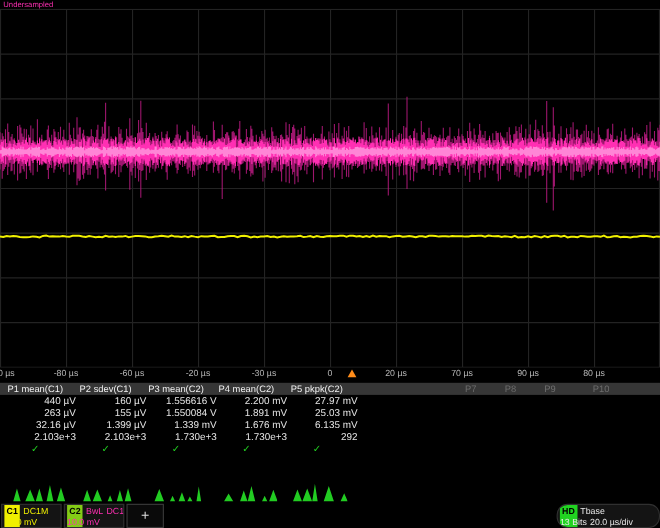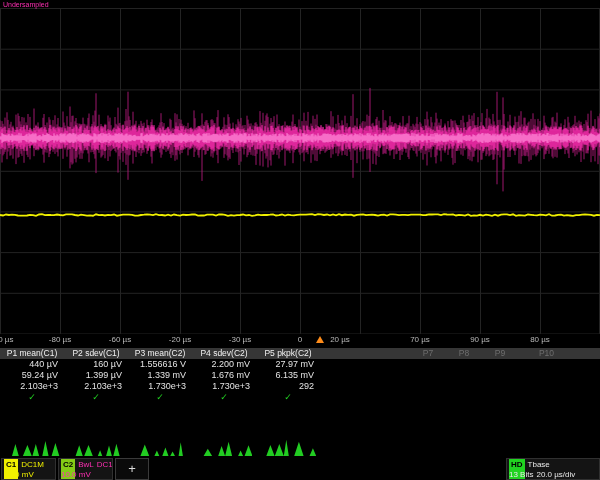--- a/index.html
+++ b/index.html
@@ -15,21 +15,21 @@
   .trigger-marker {
     position: absolute; top: 336px; left: 316px; width: 0; height: 0;
     border-left: 4px solid transparent; border-right: 4px solid transparent;
     border-bottom: 7px solid #ff8c1a;
   }
   .measure-panel { position: absolute; top: 348px; left: 0; width: 600px; }
   .m-header { display: flex; width: 600px; height: 11px; background: #363636; }
   .mcol { flex: 0 0 auto; width: 64px; font-size: 8.5px; line-height: 11px; text-align: center; white-space: nowrap; overflow: hidden; }
   .mh { color: #f2f2f2; }
   .dim { color: #6e6e6e; }
-  .mrow { display: flex; height: 11px; }
+  .mrow { display: flex; height: 11px; margin-left: 11px; }
   .mval { text-align: right; padding-right: 6px; color: #e4e4e4; font-size: 9px; line-height: 11px; }
   .m-checks { display: flex; height: 11px; }
   .chk { font-size: 9px; line-height: 10px; font-weight: bold; }
   .histicons { position: absolute; top: 438px; left: 0; width: 600px; height: 19px; }
   .hicon { position: absolute; top: 0; display: block; }
   .bottom-bar { position: absolute; top: 458px; left: 0; width: 600px; height: 22px; }
   .desc { position: absolute; top: 0; height: 22px; background: #141414; border: 1px solid #303030; overflow: hidden; }
   .desc .row { height: 10px; display: flex; align-items: center; gap: 3px; padding: 0 2px; }
   .badge { font-size: 8px; font-weight: bold; line-height: 9px; padding: 16px 2px; color: #000; border-radius: 1px; }
   .c1b { background: #f0f000; }
@@ -39,21 +39,21 @@
   .c1t { color: #f0f000; }
   .c2t { color: #ff2fb3; }
   .tbt { color: #e8e8e8; }
   .desc.c1 { left: 1px; width: 55px; }
   .desc.c2 { left: 58px; width: 55px; }
   .addbox {
     position: absolute; left: 115px; top: 0; width: 34px; height: 22px;
     border: 1px solid #3a3a3a; background: #0a0a0a; color: #dddddd;
     font-size: 13px; text-align: center; line-height: 20px;
   }
-  .desc.tbase { left: 506px; width: 94px; }
+  .desc.tbase { left: 506px; width: 94px; border-radius: 10px; }
 </style>
 </head>
 <body>
 
 <div class="scope">
 
   <span class="warning">Undersampled</span>
 
   <svg id="wave-svg" width="600" height="326" viewBox="0 0 600 326">
       <path d="M0.5 0V326M60.5 0V326M120.5 0V326M180.5 0V326M240.5 0V326M300.5 0V326M360.5 0V326M420.5 0V326M480.5 0V326M540.5 0V326M599.5 0V326M0 0.5H600M0 41.2H600M0 81.9H600M0 122.6H600M0 163.3H600M0 203.9H600M0 244.6H600M0 285.3H600M0 326.0H600" stroke="#232323" fill="none"></path>
@@ -63,50 +63,57 @@
       <path d="M0 207L3 207.5L6 206.5L9 207.0L12 206.6L15 206.8L18 207.5L21 207.6L24 207.7L27 207.5L30 206.9L33 207.2L36 207.8L39 206.5L42 206.2L45 207.1L48 206.8L51 207.0L54 207.1L57 206.5L60 207.0L63 207.3L66 206.4L69 206.3L72 206.4L75 207.0L78 207.5L81 206.6L84 207.1L87 207.7L90 207.3L93 207.7L96 206.3L99 207.2L102 206.9L105 207.5L108 206.9L111 207.1L114 206.5L117 207.7L120 207.1L123 206.6L126 206.6L129 206.7L132 206.9L135 207.6L138 207.7L141 207.0L144 206.7L147 206.3L150 206.7L153 207.2L156 206.2L159 207.1L162 207.0L165 207.5L168 206.7L171 207.6L174 206.5L177 207.1L180 207.6L183 206.7L186 207.0L189 206.9L192 206.5L195 206.4L198 207.7L201 207.4L204 207.5L207 206.7L210 206.6L213 206.6L216 207.6L219 206.5L222 206.3L225 206.8L228 207.8L231 207.1L234 207.7L237 207.1L240 207.0L243 206.5L246 207.4L249 207.0L252 207.8L255 207.3L258 206.7L261 207.2L264 206.9L267 207.0L270 206.7L273 206.3L276 207.5L279 207.1L282 206.5L285 207.6L288 206.6L291 207.2L294 207.4L297 206.8L300 206.6L303 206.7L306 206.7L309 206.3L312 206.2L315 207.1L318 206.2L321 206.3L324 207.0L327 206.5L330 207.4L333 206.5L336 207.4L339 206.2L342 207.2L345 206.5L348 206.8L351 206.7L354 207.7L357 206.9L360 206.6L363 206.3L366 207.2L369 206.9L372 206.6L375 207.0L378 207.6L381 206.8L384 206.7L387 207.5L390 206.4L393 206.3L396 206.6L399 207.1L402 206.8L405 206.8L408 207.1L411 206.6L414 206.7L417 206.7L420 206.7L423 207.1L426 207.0L429 206.4L432 206.5L435 206.3L438 206.4L441 207.1L444 206.2L447 206.5L450 206.7L453 206.5L456 207.5L459 206.8L462 207.1L465 207.6L468 206.4L471 207.8L474 207.4L477 207.6L480 206.8L483 207.6L486 206.6L489 207.1L492 207.8L495 206.6L498 207.7L501 206.6L504 206.3L507 206.3L510 207.1L513 206.3L516 207.8L519 207.2L522 207.3L525 207.7L528 206.5L531 206.8L534 207.2L537 207.3L540 206.7L543 206.8L546 207.3L549 206.2L552 207.7L555 207.5L558 206.8L561 206.6L564 207.6L567 207.2L570 207.5L573 207.8L576 207.2L579 207.2L582 206.6L585 206.4L588 206.6L591 206.9L594 207.7L597 206.9L600 207.2" stroke="#f0f000" stroke-width="1.8" fill="none"></path>
     </svg>
 
   <div class="time-axis" id="time-axis">
       <span class="tlabel" style="left: 0px;">-100 µs</span>
       <span class="tlabel" style="left: 60px;">-80 µs</span>
       <span class="tlabel" style="left: 120px;">-60 µs</span>
       <span class="tlabel" style="left: 180px;">-20 µs</span>
       <span class="tlabel" style="left: 240px;">-30 µs</span>
       <span class="tlabel" style="left: 300px;">0</span>
-      <span class="tlabel" style="left: 340px; text-align: right;">20 µs</span>
+      <span class="tlabel" style="left: 360px; text-align: right;">20 µs</span>
       <span class="tlabel" style="left: 420px;">70 µs</span>
       <span class="tlabel" style="left: 480px;">90 µs</span>
       <span class="tlabel" style="left: 540px;">80 µs</span>
     </div>
   <div class="trigger-marker"></div>
 
   <div class="measure-panel">
     <div class="m-header" id="m-header">
         <span class="mcol mh">P1 mean(C1)</span>
         <span class="mcol mh">P2 sdev(C1)</span>
         <span class="mcol mh">P3 mean(C2)</span>
-        <span class="mcol mh">P4 sdev(C2)</span>
+        <span class="mcol mh">P4 mean(C2)</span>
         <span class="mcol mh">P5 pkpk(C2)</span>
         <span class="mcol mh dim" style="width: 90px; margin-top: 36px;">P6 pkpk(C3)</span>
         <span class="mcol mh dim" style="width: 36px;">P7</span>
         <span class="mcol mh dim" style="width: 36px;">P8</span>
         <span class="mcol mh dim" style="width: 36px;">P9</span>
         <span class="mcol mh dim" style="width: 36px; text-align: right;">P10</span>
       </div>
     <div id="m-rows">
         <div class="mrow">
           <span class="mcol mval">440 µV</span>
           <span class="mcol mval">160 µV</span>
           <span class="mcol mval">1.556616 V</span>
           <span class="mcol mval">2.200 mV</span>
           <span class="mcol mval">27.97 mV</span>
         </div>
         <div class="mrow">
-          <span class="mcol mval">59.24 µV</span>
+          <span class="mcol mval">263 µV</span>
+          <span class="mcol mval">155 µV</span>
+          <span class="mcol mval">1.550084 V</span>
+          <span class="mcol mval">1.891 mV</span>
+          <span class="mcol mval">25.03 mV</span>
+        </div>
+        <div class="mrow">
+          <span class="mcol mval">32.16 µV</span>
           <span class="mcol mval">1.399 µV</span>
           <span class="mcol mval">1.339 mV</span>
           <span class="mcol mval">1.676 mV</span>
           <span class="mcol mval">6.135 mV</span>
         </div>
         <div class="mrow">
           <span class="mcol mval">2.103e+3</span>
           <span class="mcol mval">2.103e+3</span>
           <span class="mcol mval">1.730e+3</span>
           <span class="mcol mval">1.730e+3</span>

